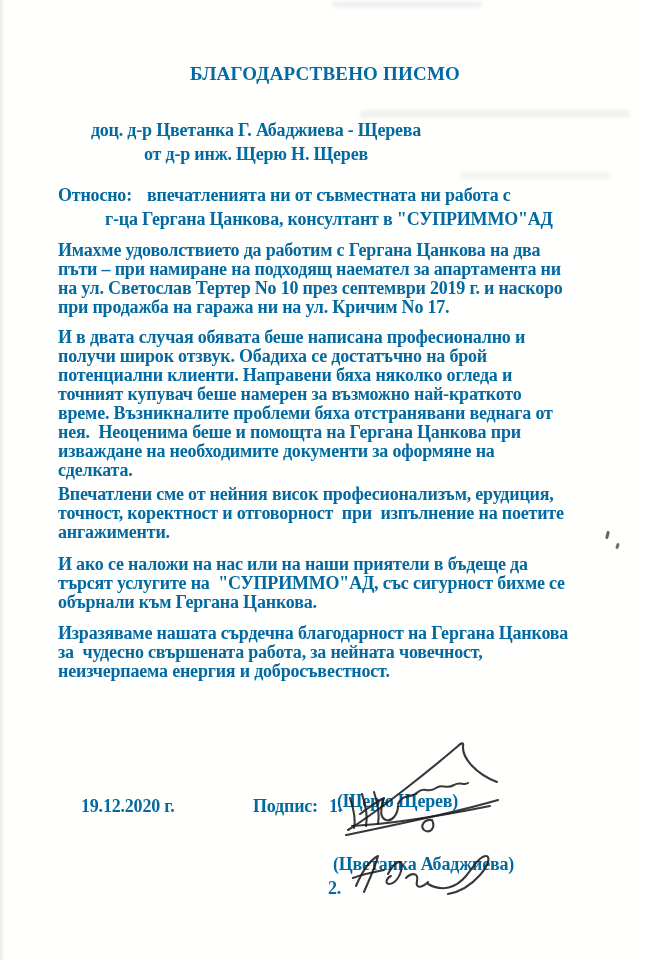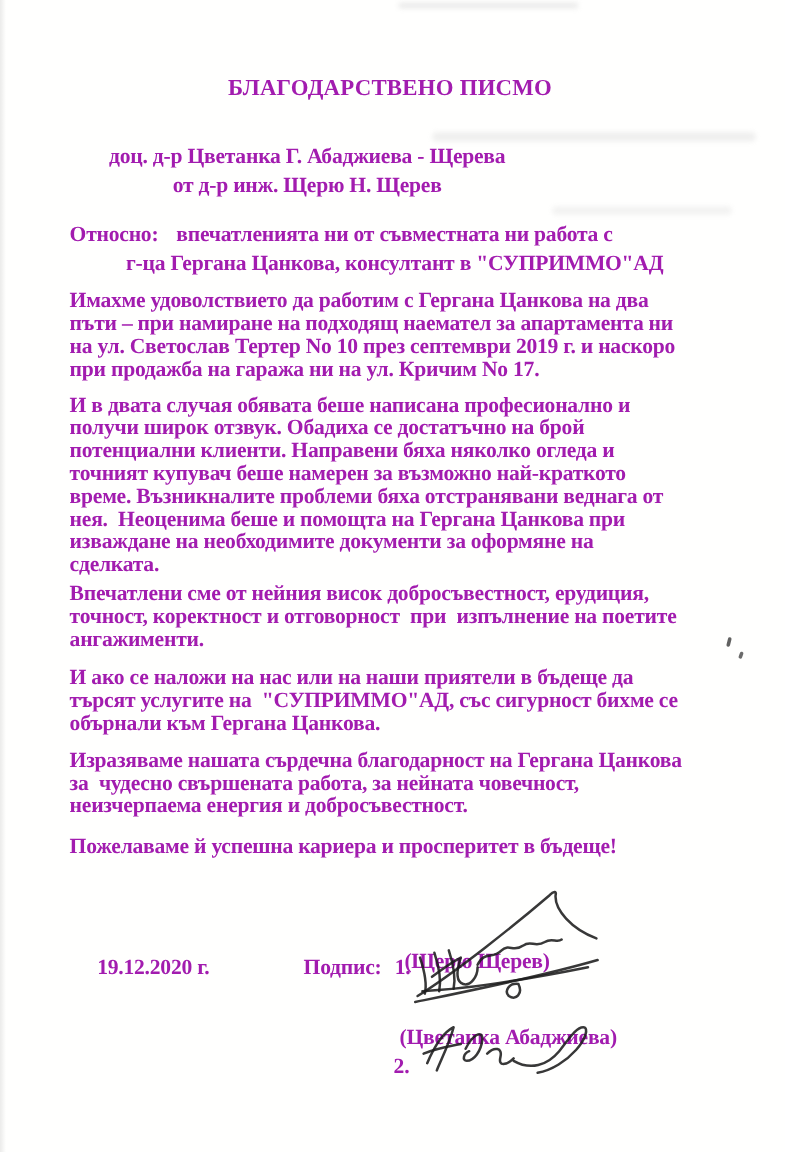--- a/index.html
+++ b/index.html
@@ -1,19 +1,19 @@
 <!DOCTYPE html>
 <html><head>
 <meta charset="utf-8">
 <style>
   html,body{margin:0;padding:0;background:#ffffff;}
   .page{
     position:relative;width:654px;height:960px;background:#fffffe;
     font-family:"Liberation Serif","DejaVu Serif",serif;
-    font-weight:700;color:#a21caf;overflow:hidden;
+    font-weight:700;color:#0369a1;overflow:hidden;
     -webkit-font-smoothing:antialiased;
   }
   .content{position:absolute;left:58px;top:62px;width:580px;font-size:18px;letter-spacing:-0.2px;}
   .title{width:534px;text-align:center;font-size:19px;line-height:23px;letter-spacing:0.2px;}
   .authors{margin-top:34px;margin-left:22px;width:352px;text-align:center;line-height:23.5px;}
   .subject{margin-top:18px;line-height:23.5px;}
   .subject-label{margin-right:15px;}
   .subject-line2{margin-left:47px;}
   .para{white-space:pre;line-height:19px;margin:0;font-family:Liberation Serif, serif;}
   .mt10{margin-top:10px;} .mt11{margin-top:11px;} .mt5{margin-top:5px;}
@@ -71,31 +71,30 @@
 на ул. Светослав Тертер No 10 през септември 2019 г. и наскоро
 при продажба на гаража ни на ул. Кричим No 17.</div>
     <div class="para mt11">И в двата случая обявата беше написана професионално и
 получи широк отзвук. Обадиха се достатъчно на брой
 потенциални клиенти. Направени бяха няколко огледа и
 точният купувач беше намерен за възможно най-краткото
 време. Възникналите проблеми бяха отстранявани веднага от
 нея.  Неоценима беше и помощта на Гергана Цанкова при
 изваждане на необходимите документи за оформяне на
 сделката.</div>
-    <div class="para mt5">Впечатлени сме от нейния висок добросъвестност, ерудиция,
+    <div class="para mt5">Впечатлени сме от нейния висок професионализъм, ерудиция,
 точност, коректност и отговорност  при  изпълнение на поетите
 ангажименти.</div>
     <div class="para mt13">И ако се наложи на нас или на наши приятели в бъдеще да
 търсят услугите на  "СУПРИММО"АД, със сигурност бихме се
 обърнали към Гергана Цанкова.</div>
     <div class="para mt12">Изразяваме нашата сърдечна благодарност на Гергана Цанкова
 за  чудесно свършената работа, за нейната човечност,
 неизчерпаема енергия и добросъвестност.</div>
 
-    <div class="closing">Пожелаваме й успешна кариера и просперитет в бъдеще!</div>
   </div>
 
   <div class="abs date">19.12.2020 г.</div>
   <div class="abs sign-label">Подпис:</div>
   <div class="abs sign-num1">1.</div>
   <div class="abs sign-name1">(Щерю Щерев)</div>
   <div class="abs sign-num2">2.</div>
   <div class="abs sign-name2">(Цветанка Абаджиева)</div>
 
   <svg class="sig-svg sig1" width="170" height="105" viewBox="0 0 170 105" aria-hidden="true">

